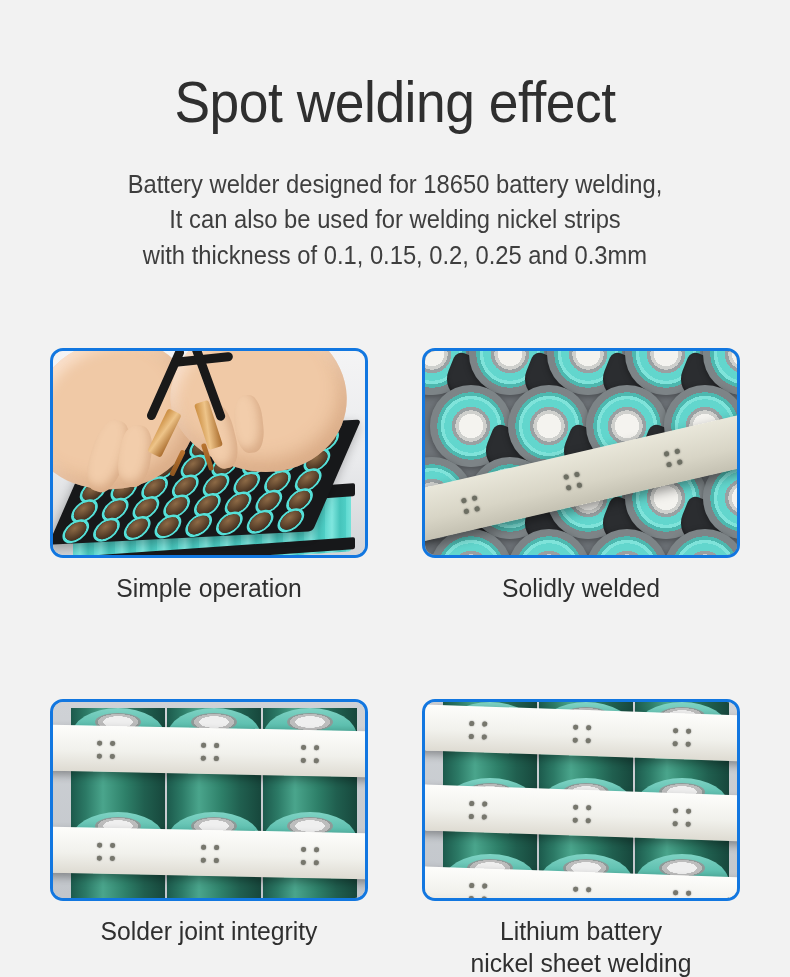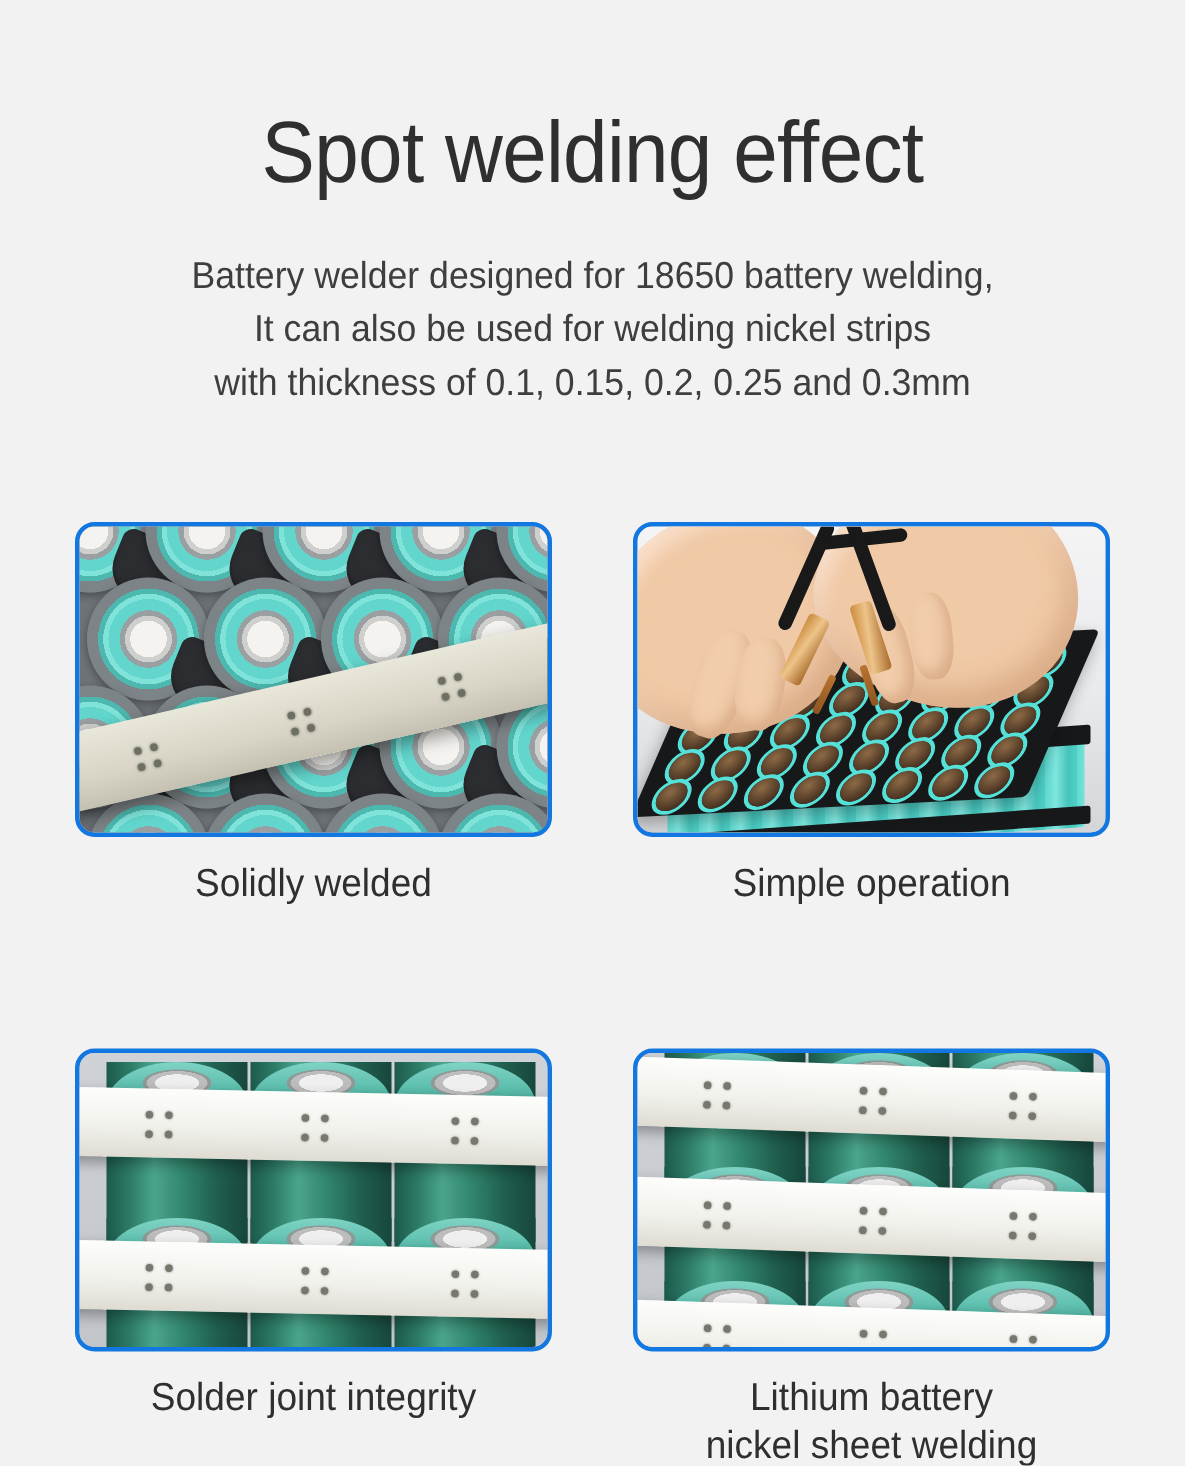--- a/index.html
+++ b/index.html
@@ -184,76 +184,20 @@
   <div class="header">
     <div class="title">Spot welding effect</div>
     <div class="subtitle">
       <div>Battery welder designed for 18650 battery welding,</div>
       <div>It can also be used for welding nickel strips</div>
       <div>with thickness of 0.1, 0.15, 0.2, 0.25 and 0.3mm</div>
     </div>
   </div>
 
   <div class="grid">
-
-    <div class="cell">
-      <div class="card">
-        <div class="photo p2">
-          <div class="cellgrid" id="p2cells">
-              <div class="cl" style="left: -20px; top: -24px;"></div>
-              <div class="holder" style="left: 36px; top: 20px;"></div>
-              <div class="cl" style="left: 58px; top: -24px;"></div>
-              <div class="holder" style="left: 114px; top: 20px;"></div>
-              <div class="cl" style="left: 136px; top: -24px;"></div>
-              <div class="holder" style="left: 192px; top: 20px;"></div>
-              <div class="cl" style="left: 214px; top: -24px;"></div>
-              <div class="holder" style="left: 270px; top: 20px;"></div>
-              <div class="cl" style="left: 292px; top: -24px;"></div>
-              <div class="cl" style="left: 19px; top: 48px;"></div>
-              <div class="holder" style="left: 75px; top: 92px;"></div>
-              <div class="cl" style="left: 97px; top: 48px;"></div>
-              <div class="holder" style="left: 153px; top: 92px;"></div>
-              <div class="cl" style="left: 175px; top: 48px;"></div>
-              <div class="holder" style="left: 231px; top: 92px;"></div>
-              <div class="cl" style="left: 253px; top: 48px;"></div>
-              <div class="holder" style="left: 309px; top: 92px;"></div>
-              <div class="cl" style="left: -20px; top: 120px;"></div>
-              <div class="holder" style="left: 36px; top: 164px;"></div>
-              <div class="cl" style="left: 58px; top: 120px;"></div>
-              <div class="holder" style="left: 114px; top: 164px;"></div>
-              <div class="cl" style="left: 136px; top: 120px;"></div>
-              <div class="holder" style="left: 192px; top: 164px;"></div>
-              <div class="cl" style="left: 214px; top: 120px;"></div>
-              <div class="holder" style="left: 270px; top: 164px;"></div>
-              <div class="cl" style="left: 292px; top: 120px;"></div>
-              <div class="cl" style="left: 19px; top: 192px;"></div>
-              <div class="cl" style="left: 97px; top: 192px;"></div>
-              <div class="cl" style="left: 175px; top: 192px;"></div>
-              <div class="cl" style="left: 253px; top: 192px;"></div>
-            </div>
-          <div class="strip" id="p2strip">
-              <div class="weld" style="left: 60px; top: 19px;"></div>
-              <div class="weld" style="left: 71px; top: 19px;"></div>
-              <div class="weld" style="left: 60px; top: 30px;"></div>
-              <div class="weld" style="left: 71px; top: 30px;"></div>
-              <div class="weld" style="left: 165px; top: 19px;"></div>
-              <div class="weld" style="left: 176px; top: 19px;"></div>
-              <div class="weld" style="left: 165px; top: 30px;"></div>
-              <div class="weld" style="left: 176px; top: 30px;"></div>
-              <div class="weld" style="left: 268px; top: 19px;"></div>
-              <div class="weld" style="left: 279px; top: 19px;"></div>
-              <div class="weld" style="left: 268px; top: 30px;"></div>
-              <div class="weld" style="left: 279px; top: 30px;"></div>
-            </div>
-        </div>
-      </div>
-      <div class="caption">
-        <div>Solidly welded</div>
-      </div>
-    </div>
 
     <div class="cell">
       <div class="card">
         <div class="photo p1" id="photo1">
           <div class="pack-side"></div>
           <div class="pack-rail"></div>
           <div class="pack-rail2"></div>
           <div class="pack-top">
             <div class="holes" id="p1holes">
                 <div class="hole" style="left: 6px; top: 4px;"></div>
@@ -311,20 +255,76 @@
           <div class="probe pr2"></div>
           <div class="tip tp1"></div>
           <div class="tip tp2"></div>
         </div>
       </div>
       <div class="caption">
         <div>Simple operation</div>
       </div>
     </div>
 
+    <div class="cell">
+      <div class="card">
+        <div class="photo p2">
+          <div class="cellgrid" id="p2cells">
+              <div class="cl" style="left: -20px; top: -24px;"></div>
+              <div class="holder" style="left: 36px; top: 20px;"></div>
+              <div class="cl" style="left: 58px; top: -24px;"></div>
+              <div class="holder" style="left: 114px; top: 20px;"></div>
+              <div class="cl" style="left: 136px; top: -24px;"></div>
+              <div class="holder" style="left: 192px; top: 20px;"></div>
+              <div class="cl" style="left: 214px; top: -24px;"></div>
+              <div class="holder" style="left: 270px; top: 20px;"></div>
+              <div class="cl" style="left: 292px; top: -24px;"></div>
+              <div class="cl" style="left: 19px; top: 48px;"></div>
+              <div class="holder" style="left: 75px; top: 92px;"></div>
+              <div class="cl" style="left: 97px; top: 48px;"></div>
+              <div class="holder" style="left: 153px; top: 92px;"></div>
+              <div class="cl" style="left: 175px; top: 48px;"></div>
+              <div class="holder" style="left: 231px; top: 92px;"></div>
+              <div class="cl" style="left: 253px; top: 48px;"></div>
+              <div class="holder" style="left: 309px; top: 92px;"></div>
+              <div class="cl" style="left: -20px; top: 120px;"></div>
+              <div class="holder" style="left: 36px; top: 164px;"></div>
+              <div class="cl" style="left: 58px; top: 120px;"></div>
+              <div class="holder" style="left: 114px; top: 164px;"></div>
+              <div class="cl" style="left: 136px; top: 120px;"></div>
+              <div class="holder" style="left: 192px; top: 164px;"></div>
+              <div class="cl" style="left: 214px; top: 120px;"></div>
+              <div class="holder" style="left: 270px; top: 164px;"></div>
+              <div class="cl" style="left: 292px; top: 120px;"></div>
+              <div class="cl" style="left: 19px; top: 192px;"></div>
+              <div class="cl" style="left: 97px; top: 192px;"></div>
+              <div class="cl" style="left: 175px; top: 192px;"></div>
+              <div class="cl" style="left: 253px; top: 192px;"></div>
+            </div>
+          <div class="strip" id="p2strip">
+              <div class="weld" style="left: 60px; top: 19px;"></div>
+              <div class="weld" style="left: 71px; top: 19px;"></div>
+              <div class="weld" style="left: 60px; top: 30px;"></div>
+              <div class="weld" style="left: 71px; top: 30px;"></div>
+              <div class="weld" style="left: 165px; top: 19px;"></div>
+              <div class="weld" style="left: 176px; top: 19px;"></div>
+              <div class="weld" style="left: 165px; top: 30px;"></div>
+              <div class="weld" style="left: 176px; top: 30px;"></div>
+              <div class="weld" style="left: 268px; top: 19px;"></div>
+              <div class="weld" style="left: 279px; top: 19px;"></div>
+              <div class="weld" style="left: 268px; top: 30px;"></div>
+              <div class="weld" style="left: 279px; top: 30px;"></div>
+            </div>
+        </div>
+      </div>
+      <div class="caption">
+        <div>Solidly welded</div>
+      </div>
+    </div>
+
     <div class="cell row2">
       <div class="card">
         <div class="photo pc" id="photo3">
             <div class="battrow" style="top: 6px; height: 120px;">
               <div class="batt" style="left: 18px; top: 0px; width: 94px; height: 120px;">
                 <div class="top"></div>
                 <div class="rim"></div>
               </div>
               <div class="batt" style="left: 114px; top: 0px; width: 94px; height: 120px;">
                 <div class="top"></div>

